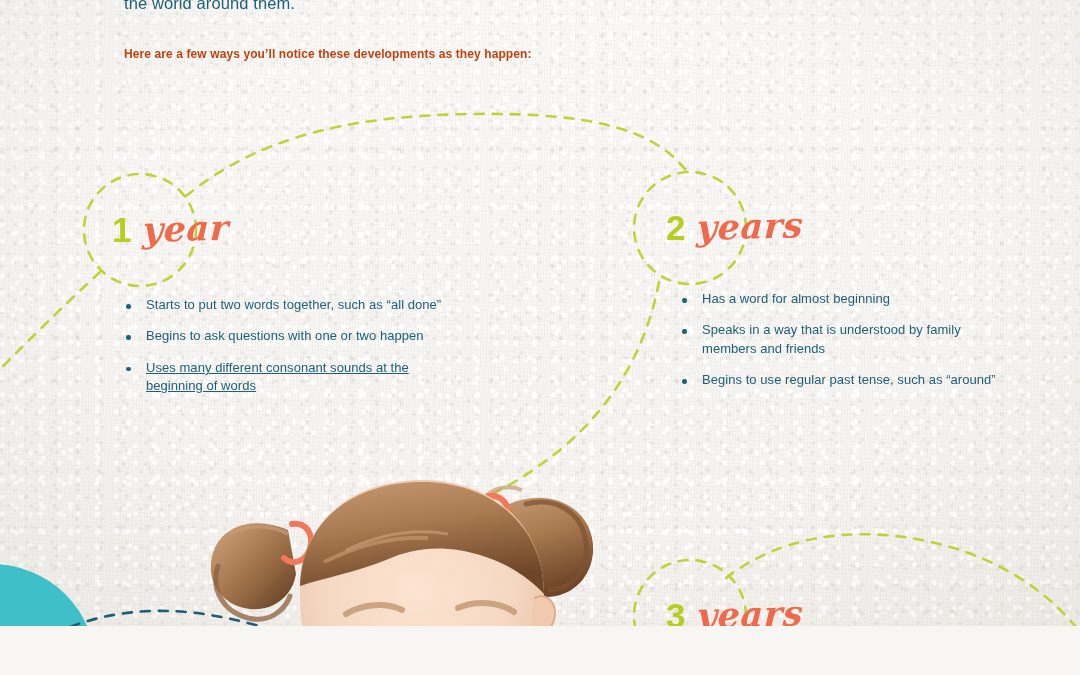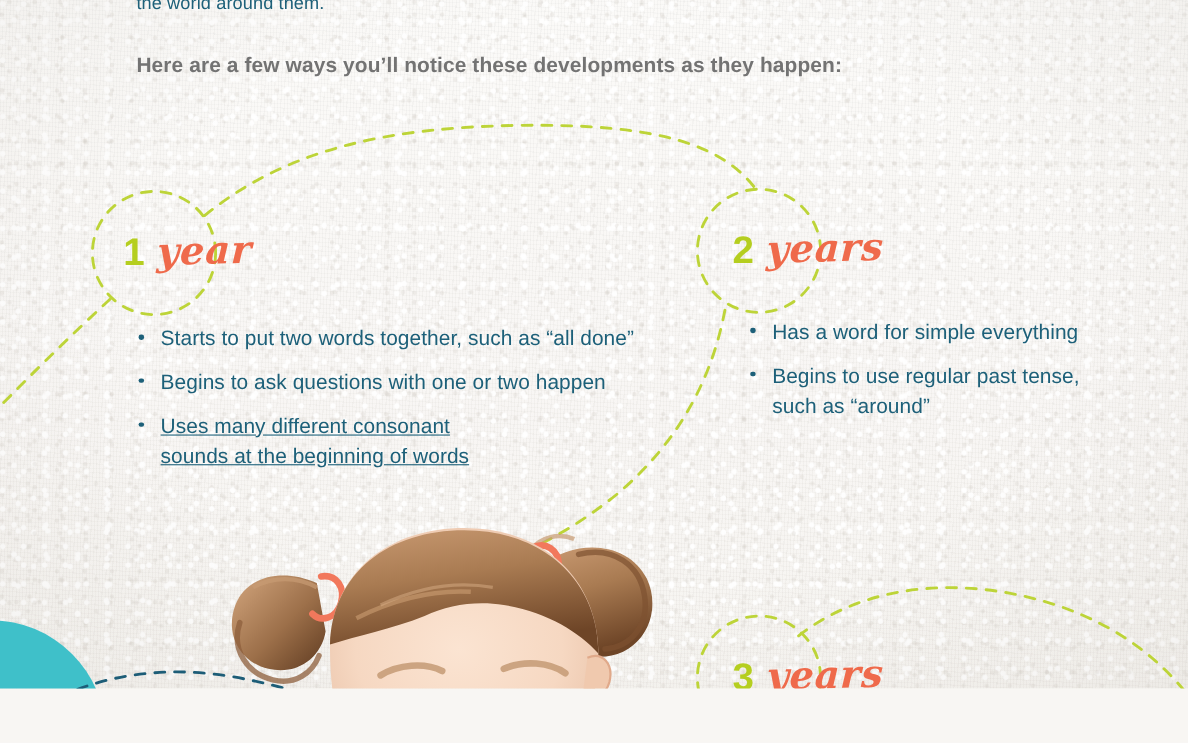--- a/index.html
+++ b/index.html
@@ -68,22 +68,22 @@
   }
   .intro-tail {
     font-size: 16.5px;
     color: #1d6079;
     letter-spacing: .1px;
     line-height: 1.45;
     margin: 0;
     font-weight: 400;
   }
   .intro-lead {
-    font-size: 19px;
-    color: #737373;
+    font-size: 12px;
+    color: #c2410c;
     font-weight: 700;
     letter-spacing: .1px;
     margin: 30px 0 0 0;
     line-height: 1.45;
   }
 
   
   .stage-heading {
     position: absolute;
     display: flex;
@@ -118,21 +118,21 @@
   .bullet-list {
     position: absolute;
     margin: 0;
     padding: 0;
     list-style: none;
   }
   .bullet-item {
     position: relative;
     padding-left: 26px;
     color: #1d6079;
-    font-size: 19px;
+    font-size: 13px;
     line-height: 1.42;
     letter-spacing: .05px;
     margin-bottom: 13px;
   }
   .bullet-item::before {
     content: "";
     position: absolute;
     left: 6px;
     top: 8px;
     width: 4.5px;
@@ -298,21 +298,22 @@
     <li class="bullet-item">Begins to ask questions with one or two happen</li>
     <li class="bullet-item" style="width:300px;text-decoration:underline;">Uses many different consonant sounds at the beginning of words</li>
   </ul>
 
   <div class="stage-heading" id="heading-2">
     <span class="stage-num">2</span>
     <span class="stage-unit">years</span>
   </div>
 
   <ul class="bullet-list" id="list-2">
-    <li class="bullet-item">Has a word for simple everything</li>
+    <li class="bullet-item">Has a word for almost beginning</li>
+    <li class="bullet-item" style="width:290px;">Speaks in a way that is understood by family members and friends</li>
     <li class="bullet-item" style="width:300px;">Begins to use regular past tense, such as “around”</li>
   </ul>
 
   <div class="stage-heading" id="heading-3">
     <span class="stage-num">3</span>
     <span class="stage-unit">years</span>
   </div>
 
 </div>
 

